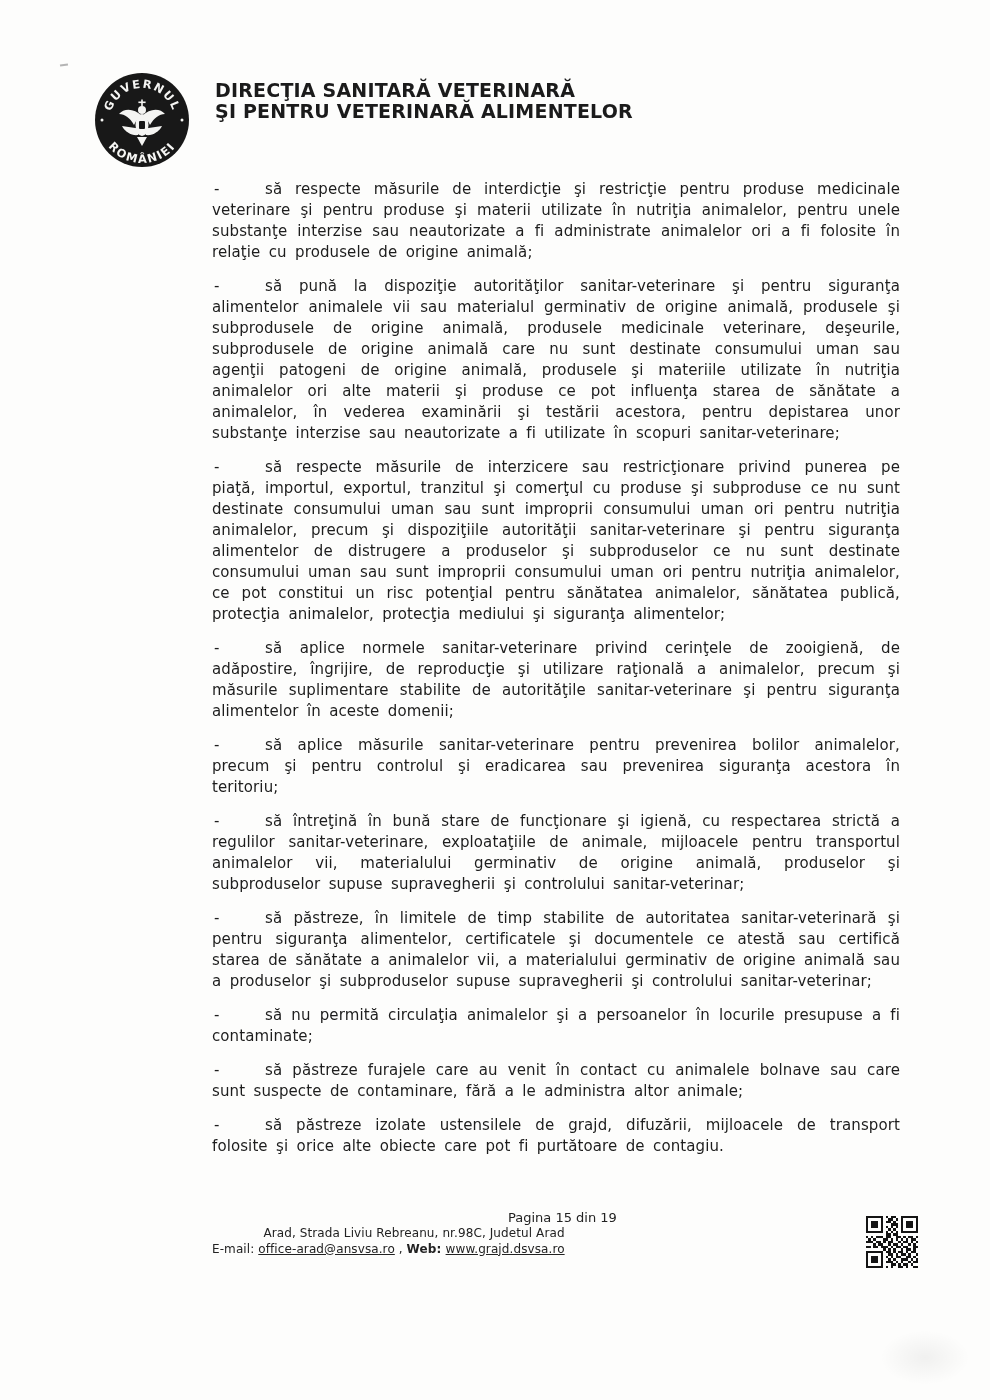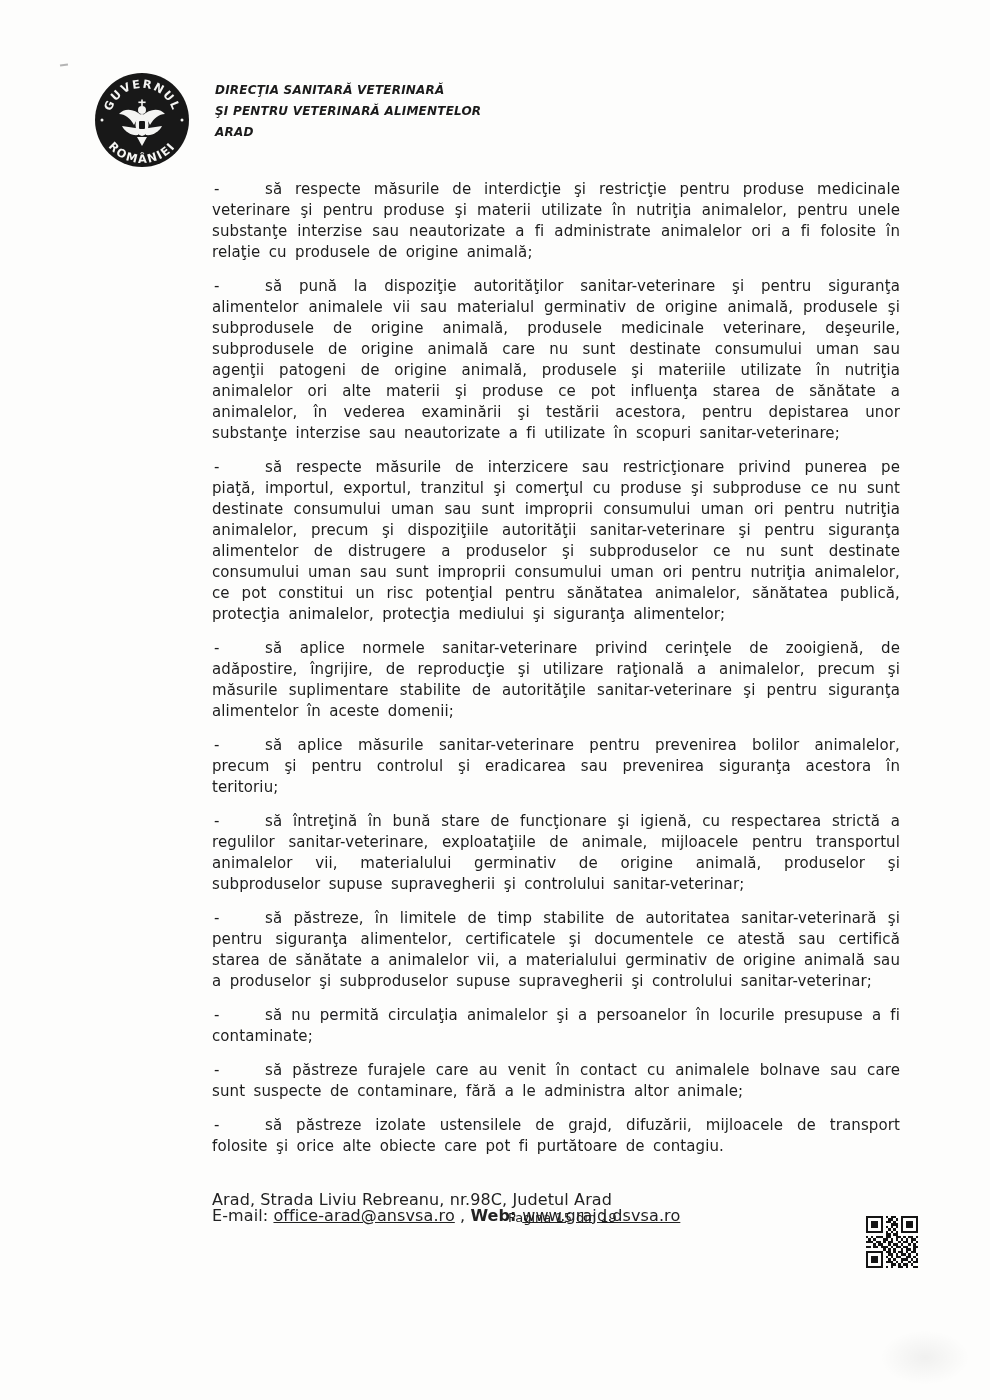--- a/index.html
+++ b/index.html
@@ -8,23 +8,22 @@
     width:990px;height:1400px;
     background:#fdfdfc;
     overflow:hidden;
     font-family:"DejaVu Sans","Liberation Sans",sans-serif;
     color:#1c1c1c;
   }
   
   .seal{position:absolute;left:92px;top:70px;width:100px;height:100px;}
   .org-block{
     position:absolute;left:215px;top:80px;
-    font-weight:bold;font-size:12px;line-height:21px;letter-spacing:0.2px;
+    font-weight:bold;font-size:19px;line-height:21px;letter-spacing:0.2px;
     color:#1b1b1b;
-    font-style:italic;
   }
   .corner-mark{
     position:absolute;left:60px;top:64px;width:8px;height:2px;
     background:#8d8d8d;opacity:.65;transform:rotate(-8deg);
   }
   
   .content{
     position:absolute;left:212px;top:179px;width:688px;
     font-size:15px;line-height:21px;letter-spacing:0.1px;word-spacing:3.5px;
     color:#1d1d1d;
@@ -38,23 +37,24 @@
   .para .dash{
     position:absolute;left:2px;top:0;
     text-indent:0;
   }
   
   .pageno{
     position:absolute;left:508px;top:1210px;
     font-size:13px;color:#222;
   }
   .address{
-    position:absolute;left:212px;top:1192px;
-    font-size:16px;line-height:15.5px;color:#222;
+    position:absolute;left:212px;top:1226px;
+    font-size:12px;line-height:15.5px;color:#222;
     letter-spacing:0.1px;
+    text-align:right;
   }
   .address b{font-weight:bold;}
   .address a{color:#222;text-decoration:underline;cursor:pointer;}
   .qr{position:absolute;left:866px;top:1216px;width:52px;height:52px;}
   .qr svg{width:100%;height:100%;}
   .smudge{
     position:absolute;left:880px;top:1330px;width:90px;height:55px;
     background:radial-gradient(ellipse at center,rgba(0,0,0,0.05),rgba(0,0,0,0) 70%);
   }
 </style>
@@ -91,21 +91,20 @@
         <rect x="49.2" y="29.5" width="1.6" height="7"></rect>
         <rect x="46.4" y="31.5" width="7.2" height="1.6"></rect>
       </g>
       <rect x="47" y="51" width="6" height="8" rx="1" fill="#181818"></rect>
     </svg>
   </div>
 
   <div class="org-block">
     <div>DIRECŢIA SANITARĂ VETERINARĂ</div>
     <div>ŞI PENTRU VETERINARĂ ALIMENTELOR</div>
-    <div>ARAD</div>
   </div>
 
   <div class="content">
     <div class="para">
       <span class="dash">-</span>
       <span>să respecte măsurile de interdicţie şi restricţie pentru produse medicinale veterinare şi pentru produse şi materii utilizate în nutriţia animalelor, pentru unele substanţe interzise sau neautorizate a fi administrate animalelor ori a fi folosite în relaţie cu produsele de origine animală;</span>
     </div>
     <div class="para">
       <span class="dash">-</span>
       <span>să pună la dispoziţie autorităţilor sanitar-veterinare şi pentru siguranţa alimentelor animalele vii sau materialul germinativ de origine animală, produsele şi subprodusele de origine animală, produsele medicinale veterinare, deşeurile, subprodusele de origine animală care nu sunt destinate consumului uman sau agenţii patogeni de origine animală, produsele şi materiile utilizate în nutriţia animalelor ori alte materii şi produse ce pot influenţa starea de sănătate a animalelor, în vederea examinării şi testării acestora, pentru depistarea unor substanţe interzise sau neautorizate a fi utilizate în scopuri sanitar-veterinare;</span>

